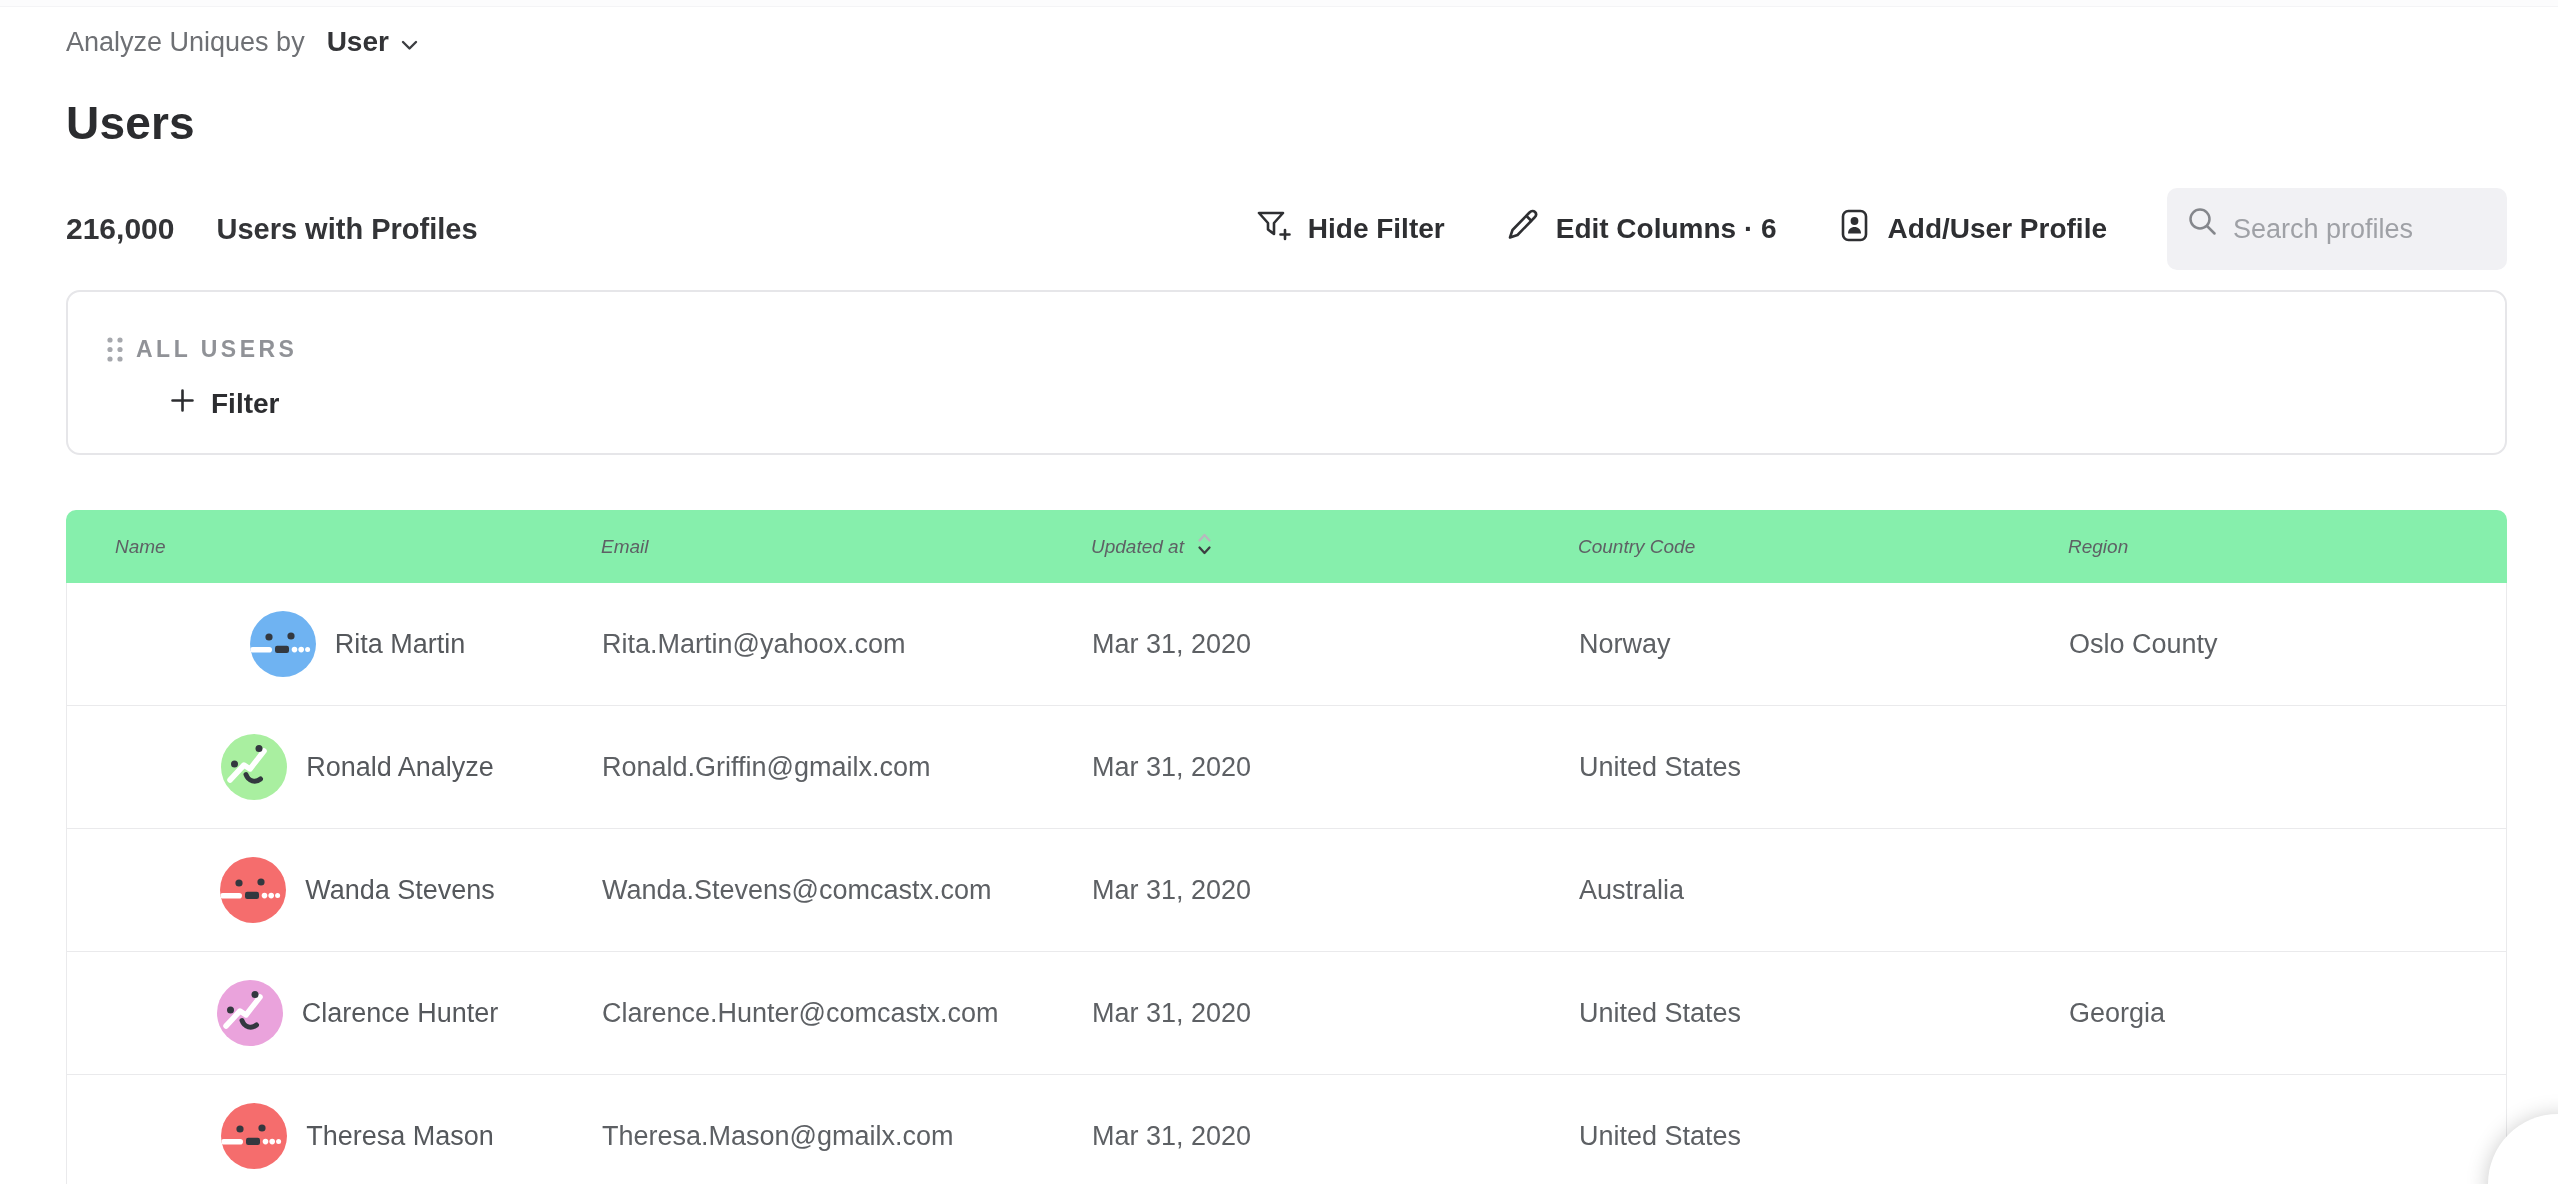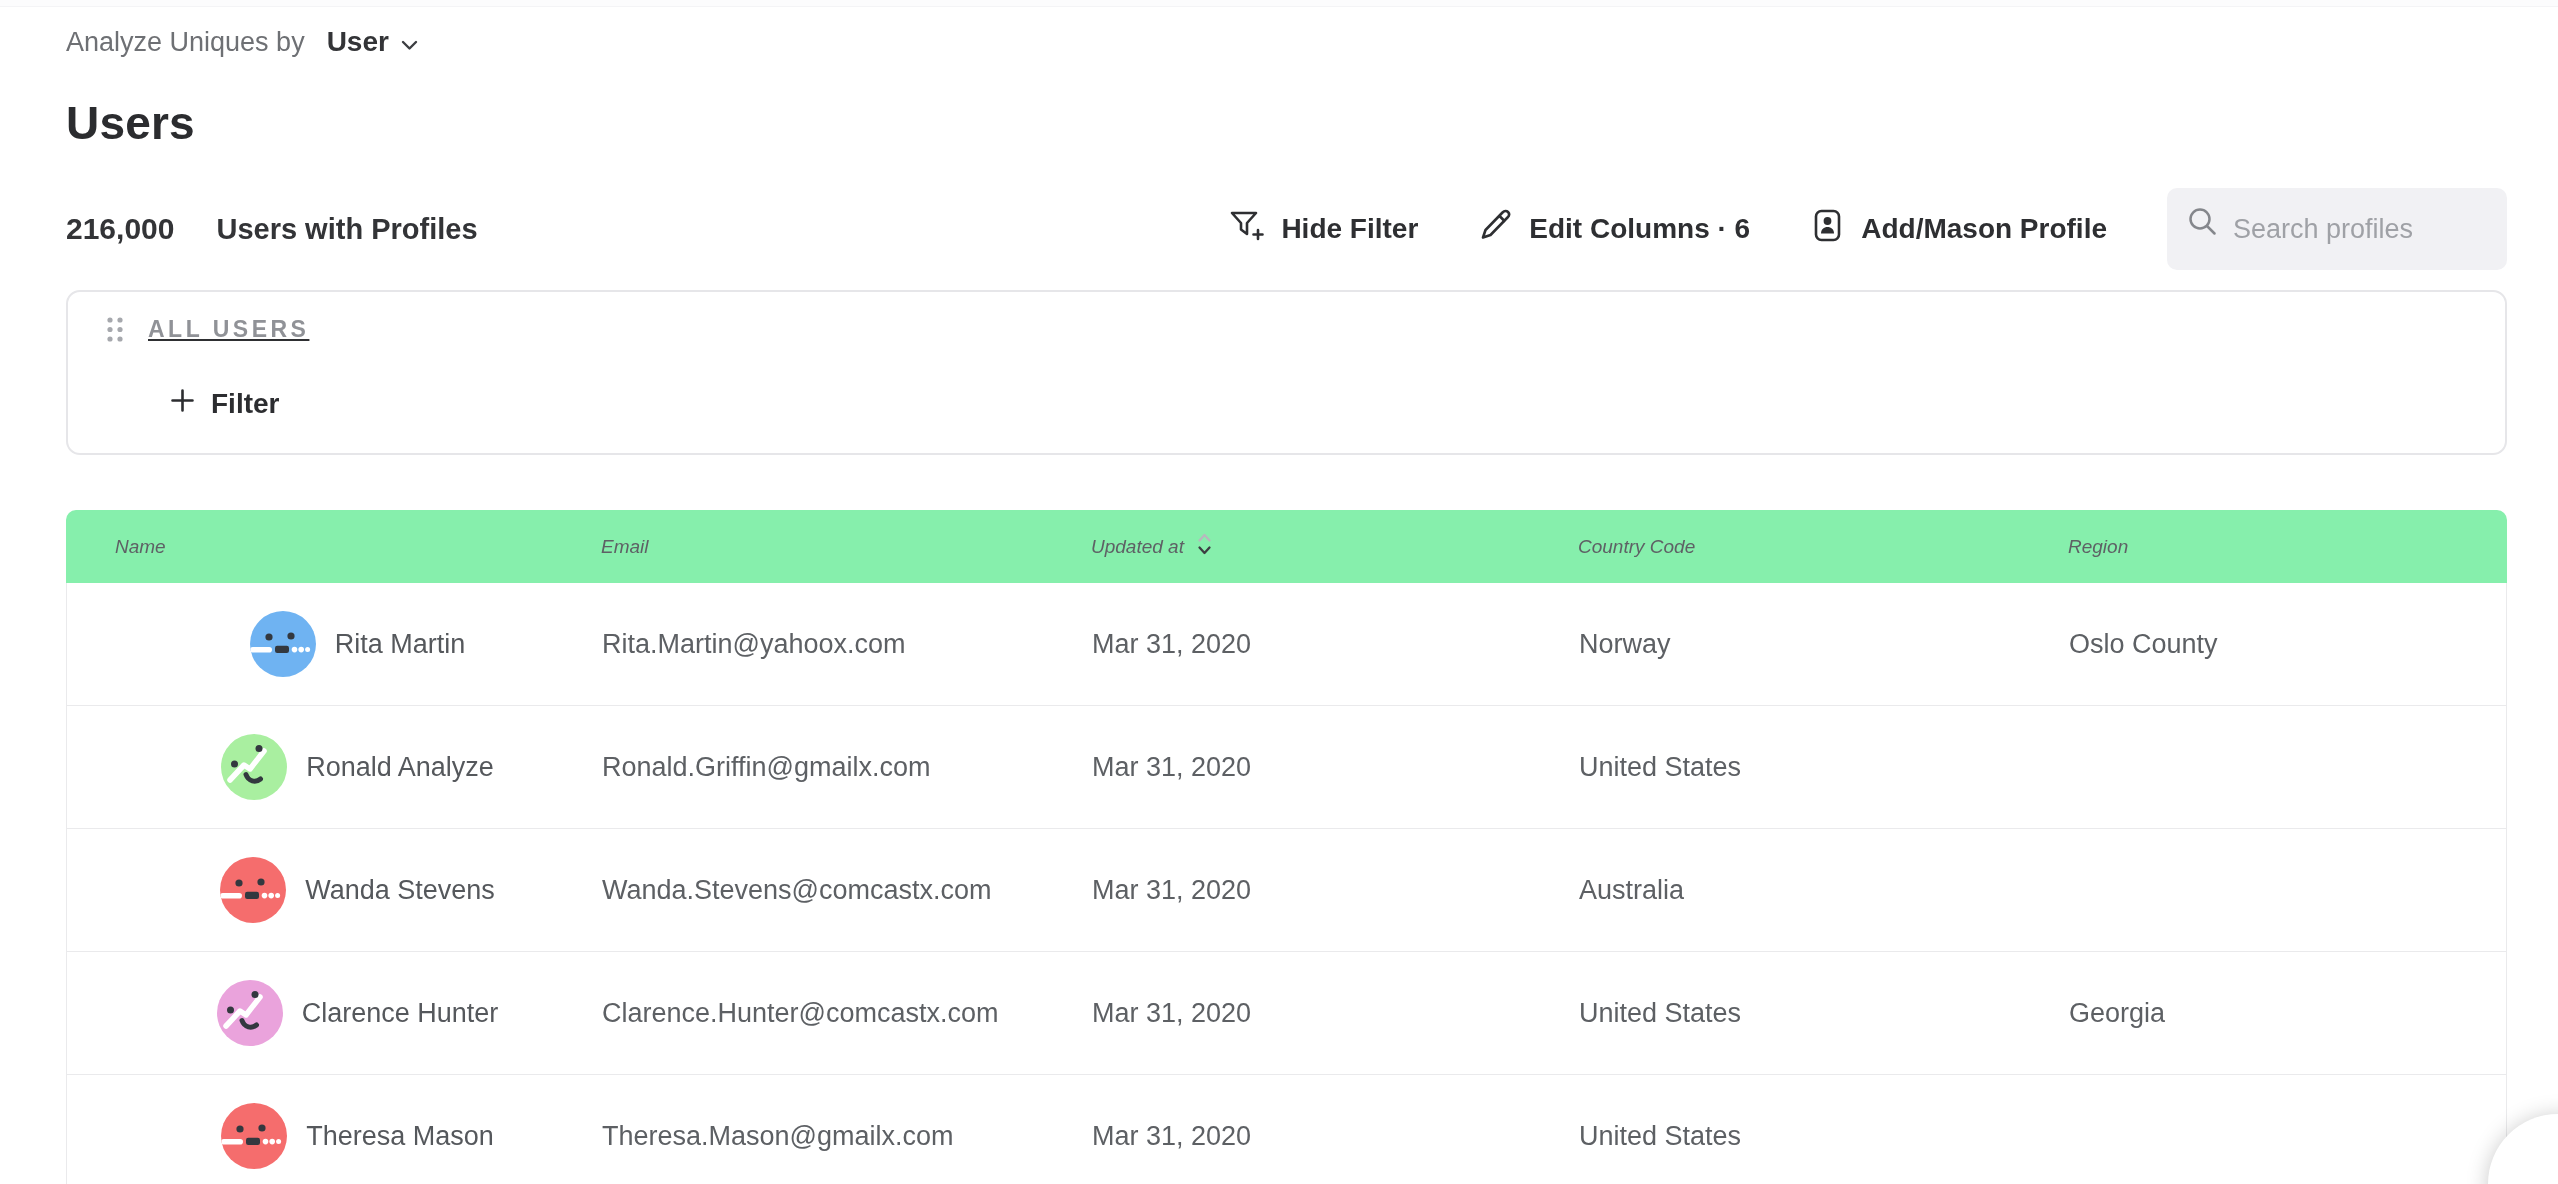--- a/index.html
+++ b/index.html
@@ -30,21 +30,21 @@
   .tbtn svg { flex:none; }
   .search-box { position:relative; width:340px; height:82px; }
   .search-box input { width:100%; height:100%; border:none; outline:none; background:#f1f1f4; border-radius:10px;
                       padding:0 20px 0 66px; font-family:inherit; font-size:27px; color:#3a3b3e; }
   .search-box input::placeholder { color:#9fa1a6; }
   .search-box .search-ic { position:absolute; left:20px; top:18px; pointer-events:none; }
 
   
   .filter-panel { position:absolute; left:66px; right:51px; top:290px; height:165px;
                   border:2px solid #e6e6e9; border-radius:14px; background:#fff; }
-  .panel-row1 { position:absolute; left:38px; top:24px; display:flex; align-items:center; gap:22px;text-decoration:underline; }
+  .panel-row1 { position:absolute; left:38px; top:44px; display:flex; align-items:center; gap:10px; }
   .scope-label { font-size:23px; font-weight:600; letter-spacing:3.5px; color:#909297; }
   .drag-handle { cursor:grab; display:flex; }
   .add-filter { position:absolute; left:102px; top:96px; display:flex; align-items:center; gap:16px;
                 background:none; border:none; cursor:pointer; font-family:inherit; font-size:28px; color:#2c2d30; font-weight:600; }
 
   
   .users-table { position:absolute; left:66px; right:51px; top:510px; }
   .thead { height:73px; background:#86efac; border-radius:10px 10px 0 0;
            display:grid; grid-template-columns:486px 490px 487px 490px 1fr; align-items:center;
            padding-left:49px; font-size:19px; color:#5e6165;font-style:italic; }
@@ -106,21 +106,21 @@
         <span>Edit Columns · 6</span>
       </button>
       <button class="tbtn">
         <span>
           <svg width="35" height="35" viewBox="0 0 35 35">
               <rect x="6" y="3" width="23" height="29" rx="5.5" stroke="#2e2f32" stroke-width="2.6" fill="none"></rect>
               <circle cx="17.5" cy="13" r="3.9" fill="#2e2f32"></circle>
               <path d="M11 25.5 c0-4.4 3-6.6 6.5-6.6 s6.5 2.2 6.5 6.6 z" fill="#2e2f32"></path>
             </svg>
         </span>
-        <span>Add/Mason Profile</span>
+        <span>Add/User Profile</span>
       </button>
       <label class="search-box">
         <span class="search-ic">
           <svg width="31" height="31" viewBox="0 0 31 31">
               <circle cx="13" cy="13" r="9.5" stroke="#85878c" stroke-width="2.5" fill="none"></circle>
               <path d="M20.5 20.5 L27.5 27.5" stroke="#85878c" stroke-width="2.5" stroke-linecap="round"></path>
             </svg>
         </span>
         <input type="text" placeholder="Search profiles" style="">
       </label>

